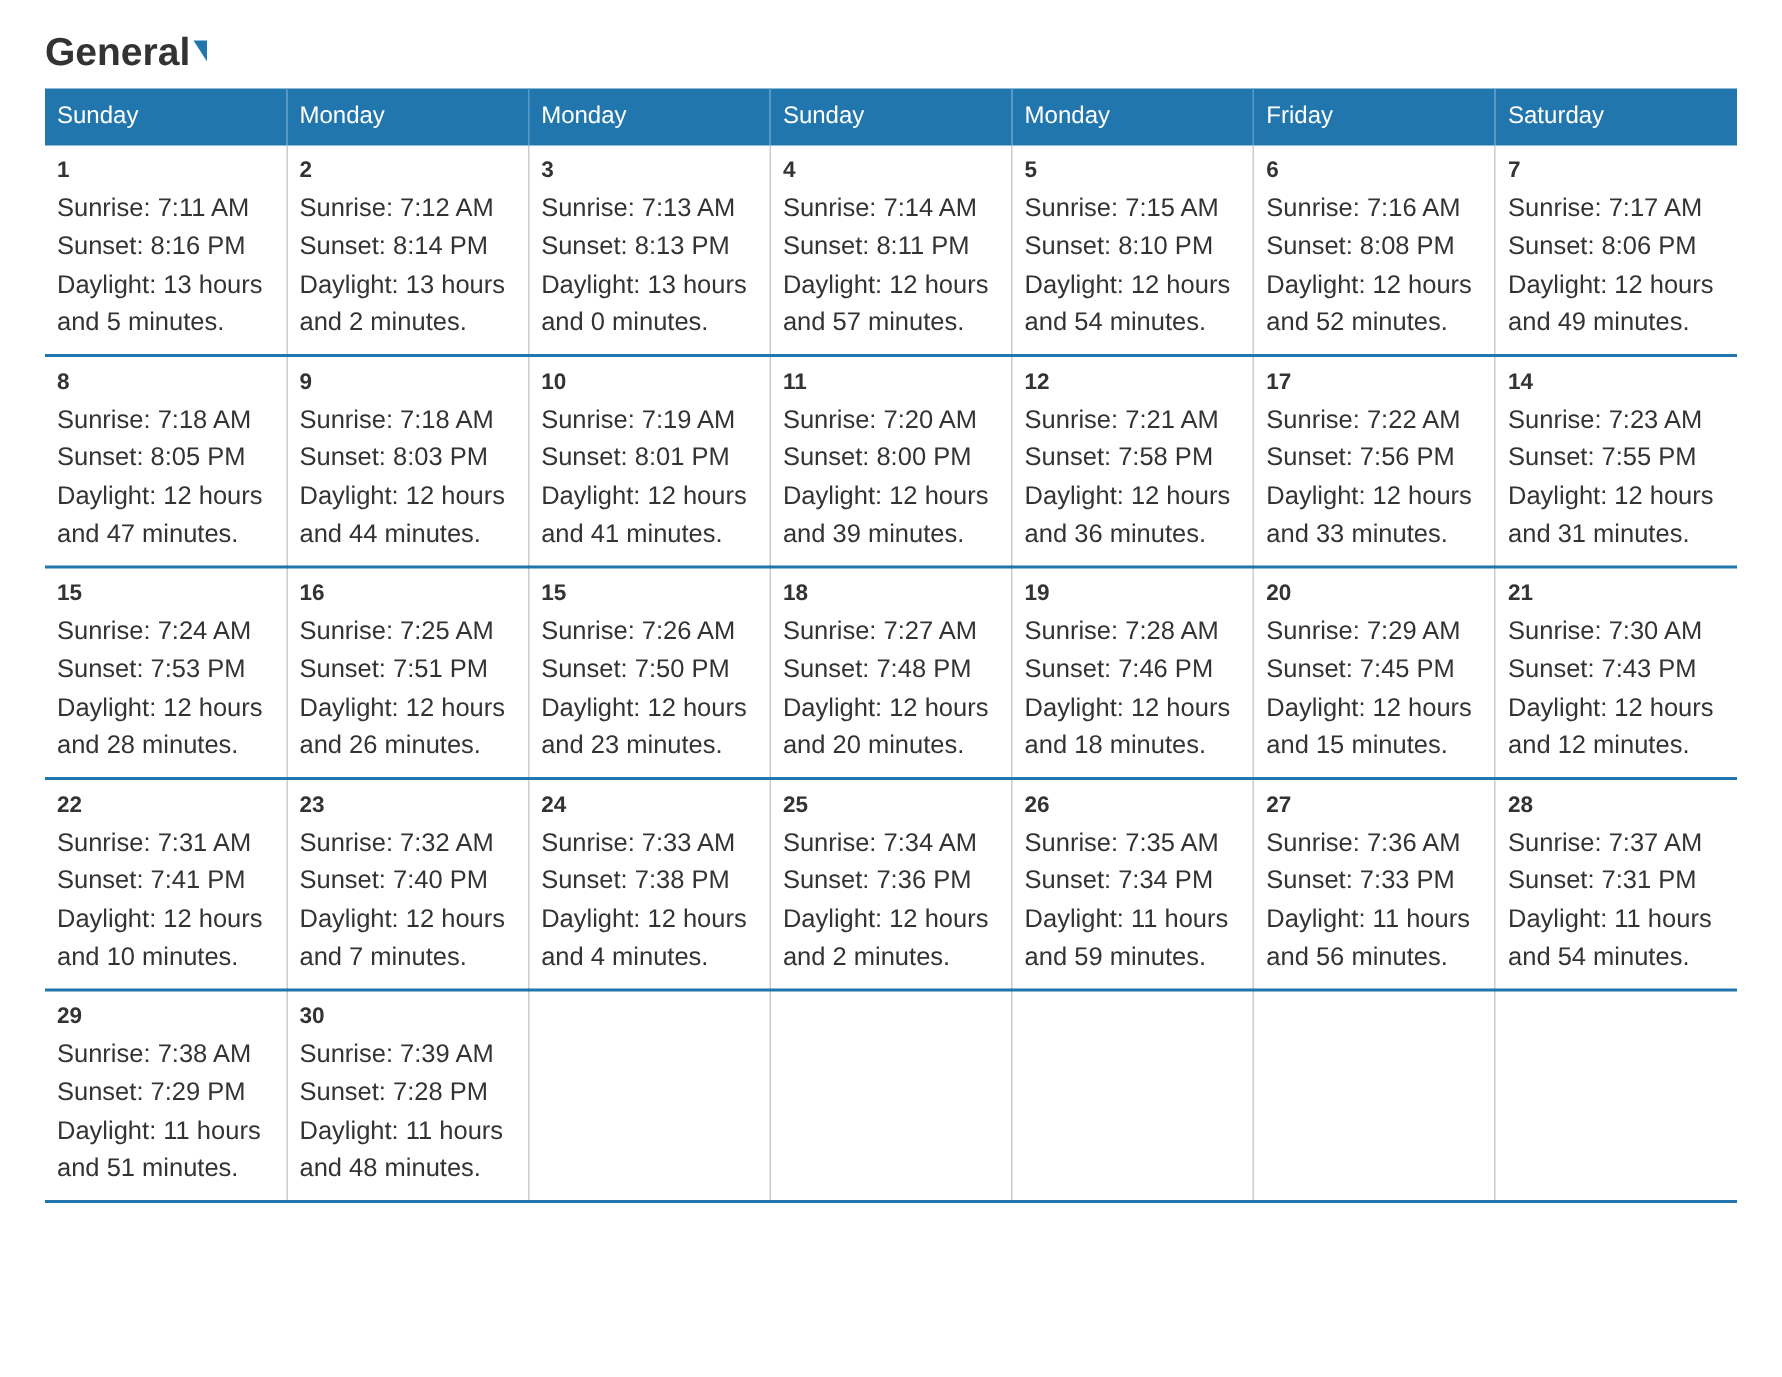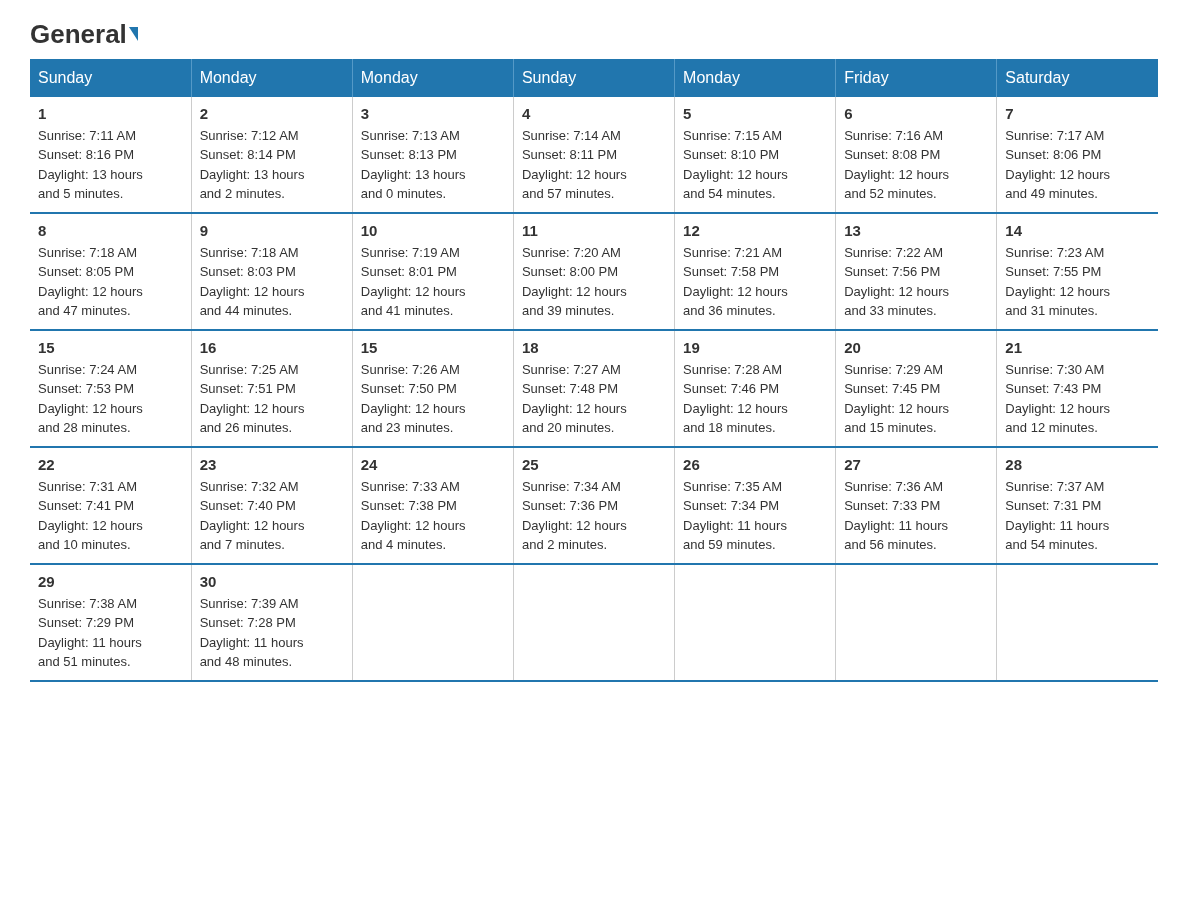--- a/index.html
+++ b/index.html
@@ -85,21 +85,21 @@
     tbody td:last-child {
       border-right: none;
     }
     .day-num {
       font-size: 15px;
       font-weight: bold;
       display: block;
       margin-bottom: 4px;
     }
     .cell-content {
-      font-size: 13px;
+      font-size: 17px;
       line-height: 1.5;
       color: #333;
     }
     .empty-cell {
       background: #fff;
     }
   </style>
 </head>
 <body>
 
@@ -175,21 +175,21 @@
       </td>
         <td>
         <span class="day-num">11</span>
         <span class="cell-content">Sunrise: 7:20 AM<br>Sunset: 8:00 PM<br>Daylight: 12 hours<br>and 39 minutes.</span>
       </td>
         <td>
         <span class="day-num">12</span>
         <span class="cell-content">Sunrise: 7:21 AM<br>Sunset: 7:58 PM<br>Daylight: 12 hours<br>and 36 minutes.</span>
       </td>
         <td>
-        <span class="day-num">13</span>
+        <span class="day-num">17</span>
         <span class="cell-content">Sunrise: 7:22 AM<br>Sunset: 7:56 PM<br>Daylight: 12 hours<br>and 33 minutes.</span>
       </td>
         <td>
         <span class="day-num">14</span>
         <span class="cell-content">Sunrise: 7:23 AM<br>Sunset: 7:55 PM<br>Daylight: 12 hours<br>and 31 minutes.</span>
       </td>
       </tr>
       <tr>
         <td>
         <span class="day-num">15</span>

